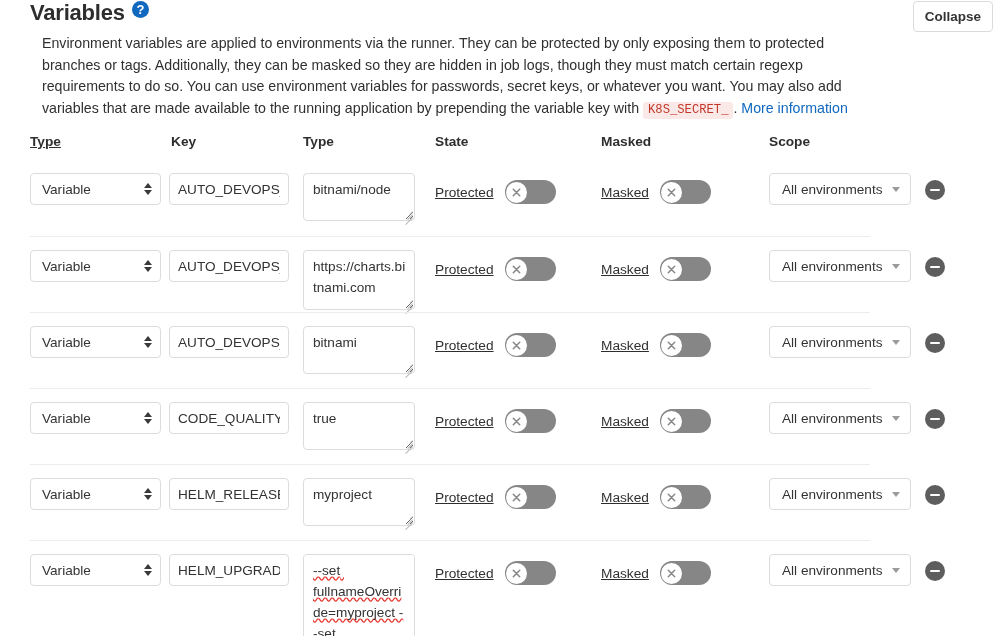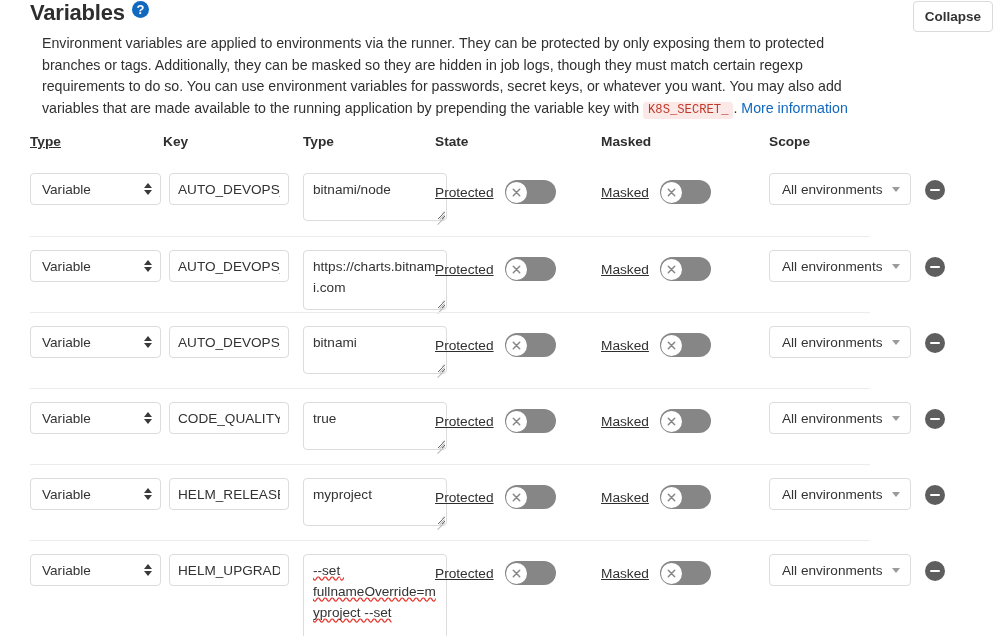--- a/index.html
+++ b/index.html
@@ -57,21 +57,21 @@
   
   .tbl { position: absolute; left: 0; top: 134px; width: 1000px; }
   .thead {
     position: relative; height: 26px;
   }
   .th {
     position: absolute; top: 0;
     font-size: 13.7px; font-weight: bold; color: #2e2e2e;
   }
   .th.c-type   { left: 30px; text-decoration: underline; }
-  .th.c-key    { left: 163px; }
+  .th.c-key    { left: 171px; }
   .th.c-value  { left: 303px; }
   .th.c-state  { left: 435px; }
   .th.c-masked { left: 601px; }
   .th.c-scope  { left: 769px; }
 
   .trow {
     position: relative;
     height: 76px;
     border-top: 1px solid #ececef;
     margin-left: 30px;
@@ -114,21 +114,21 @@
     border: 1px solid #dcdcde; border-radius: 4px;
     background: #fff; color: #333;
     font-size: 13.6px; padding: 0 8px;
     font-family: "Liberation Sans", sans-serif;
   }
 
   
   .c3 { left: 273px; top: 13px; }
   .ta-wrap { position: relative; width: 124px; }
   textarea.val-ta {
-    width: 144px;
+    width: 112px;
     border: 1px solid #dcdcde; border-radius: 4px;
     background: #fff; color: #333;
     font-size: 13.6px; line-height: 21px;
     padding: 5px 8px 5px 9px;
     font-family: "Liberation Sans", sans-serif;
     resize: vertical;
     overflow: hidden;
     display: block;
   }
   textarea.val-ta.h1 { height: 48px; }

